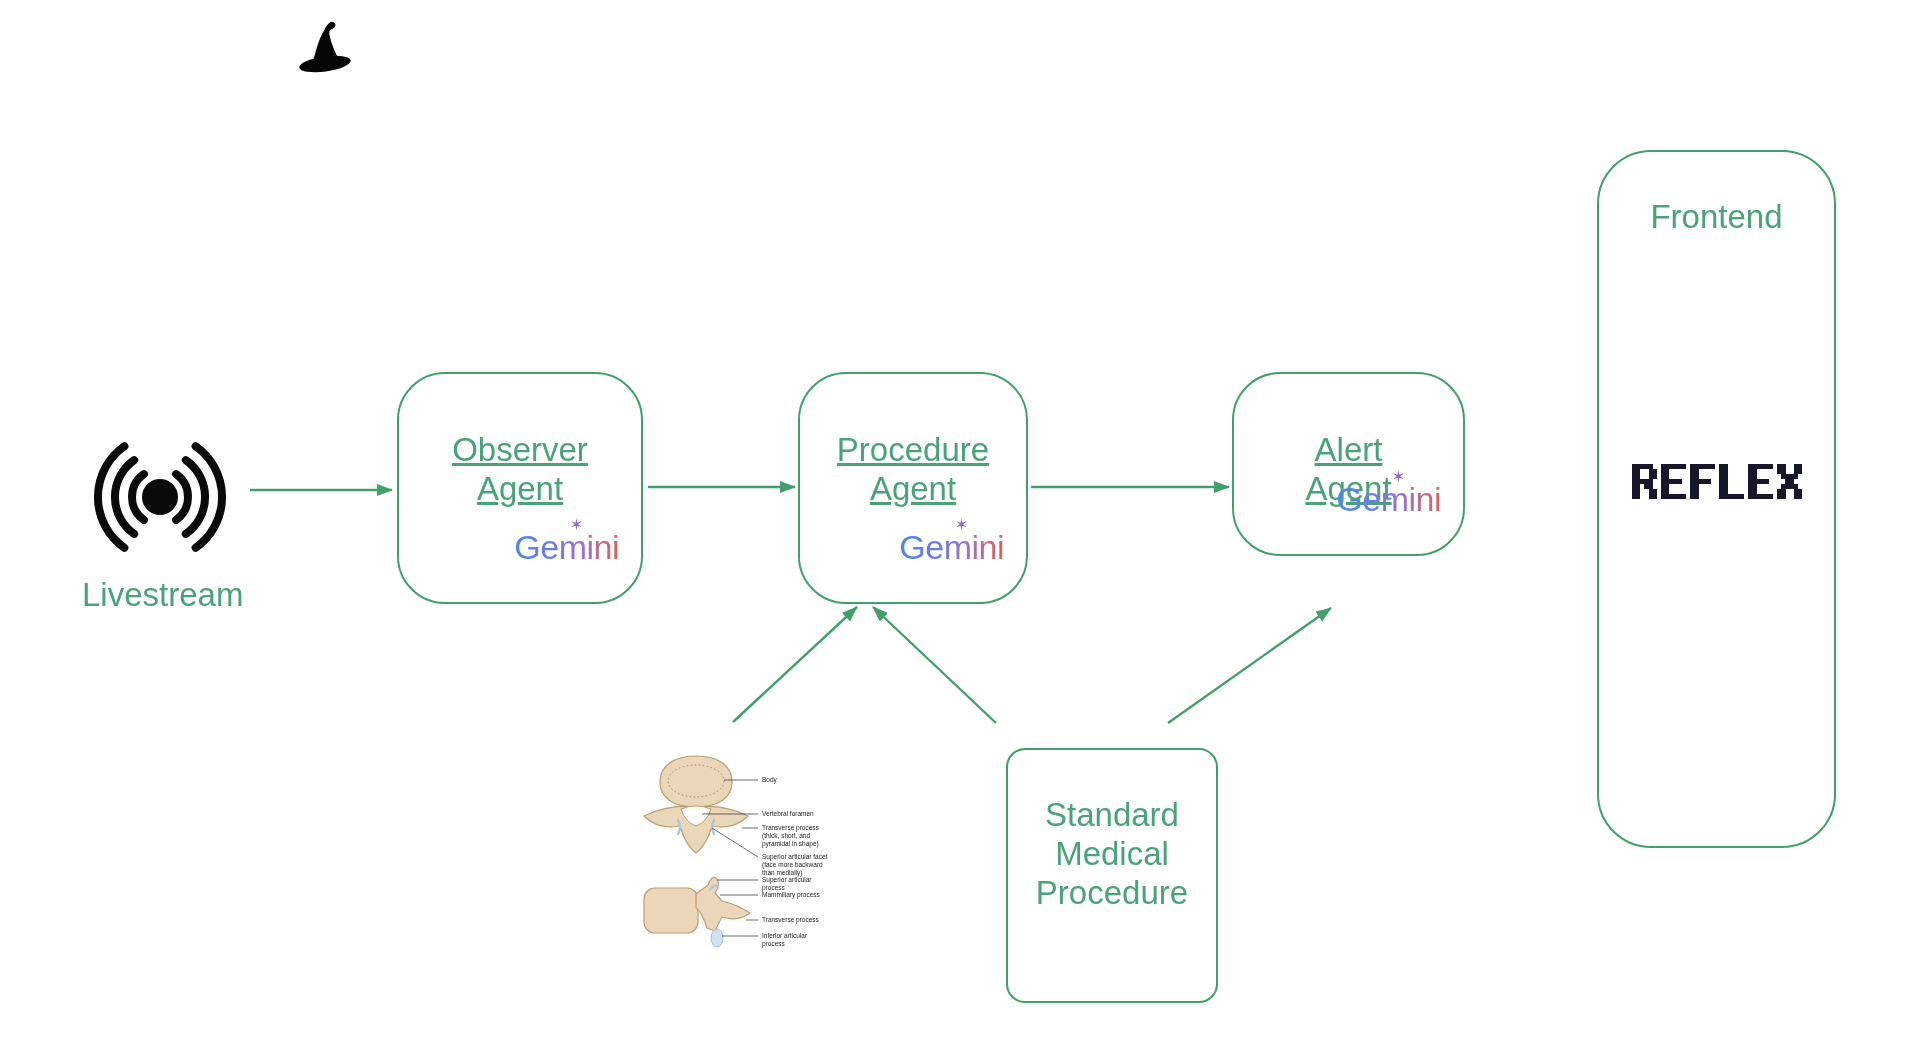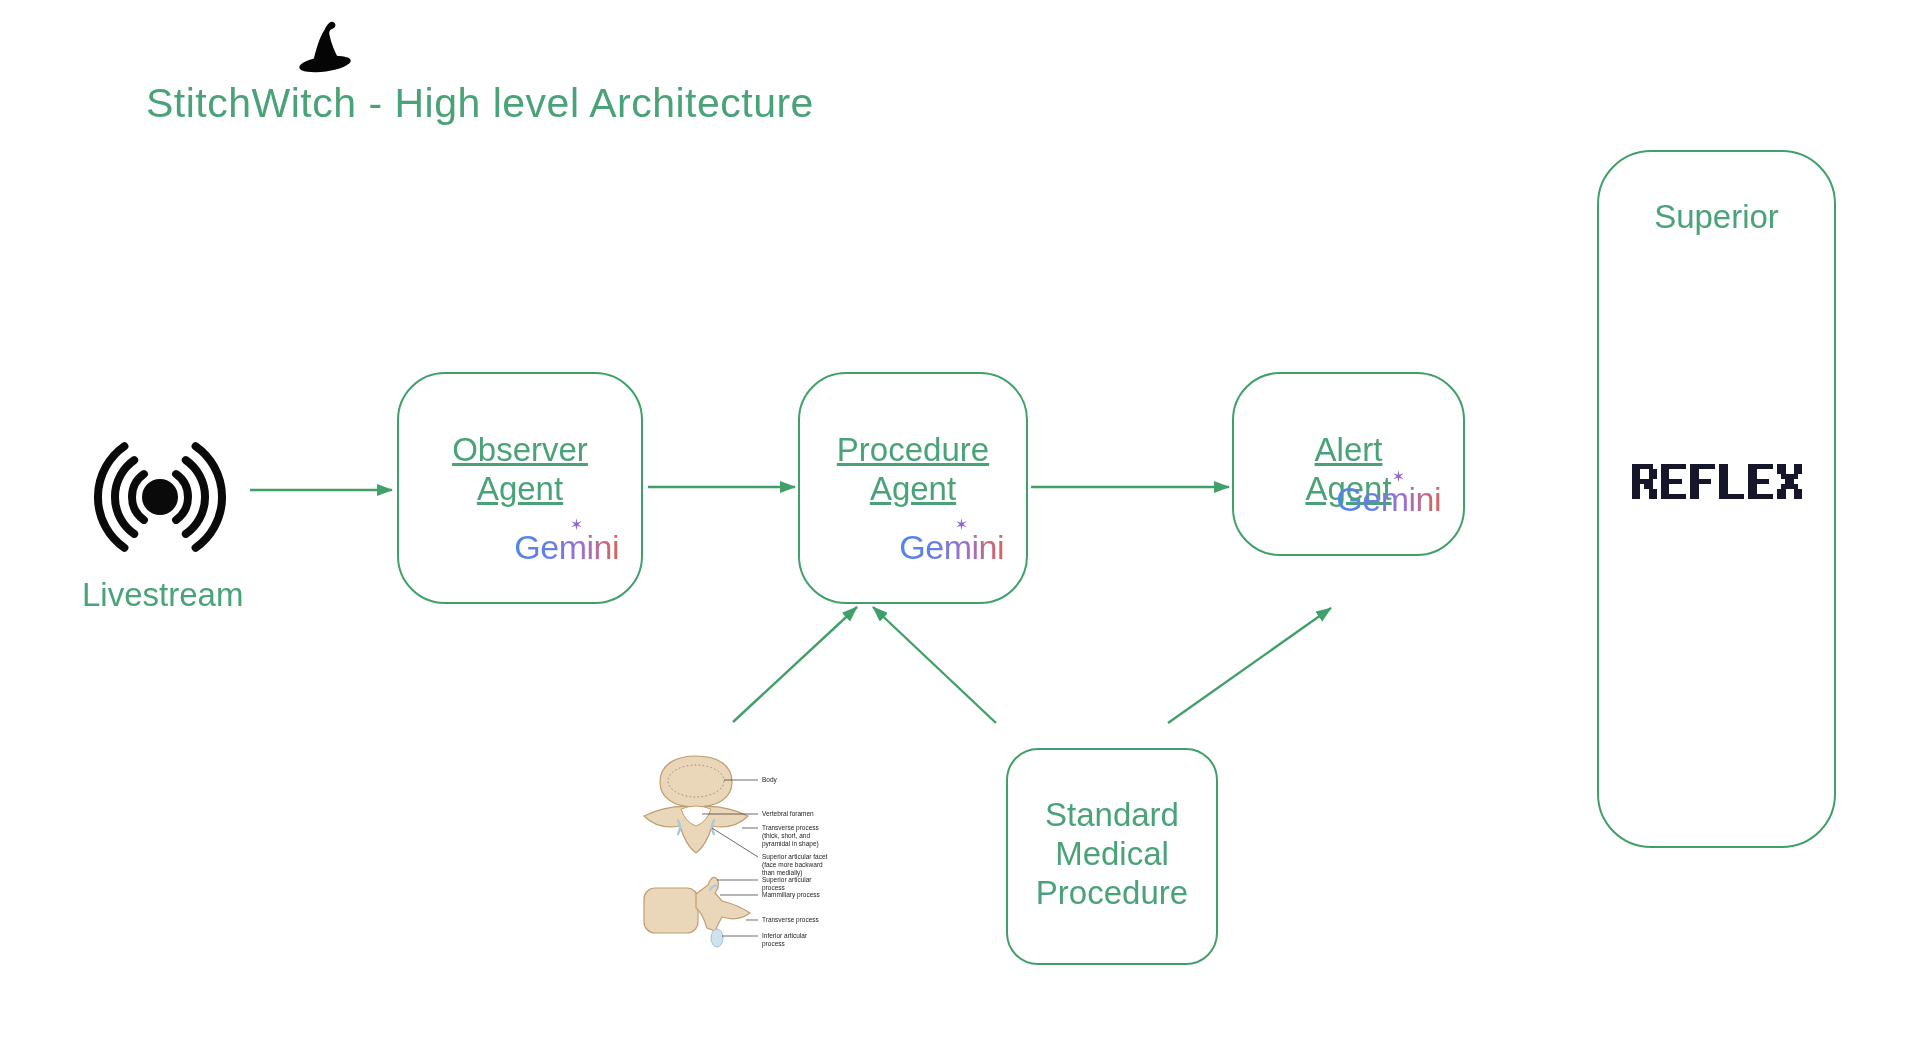--- a/index.html
+++ b/index.html
@@ -26,21 +26,21 @@
   .hat{position:absolute;left:296px;top:20px;width:60px;height:56px;}
 
   .ls-icon{position:absolute;left:84px;top:428px;width:152px;height:138px;}
   .ls-label{position:absolute;left:82px;top:576px;width:164px;text-align:left;
             font-size:33px;color:var(--green-text);}
 
   .node{position:absolute;background:#fff;border:2px solid var(--green-line);border-radius:48px;}
   .node-observer {left:397px;top:372px;width:246px;height:232px;}
   .node-procedure{left:798px;top:372px;width:230px;height:232px;}
   .node-alert    {left:1232px;top:372px;width:233px;height:184px;}
-  .node-smp      {left:1006px;top:748px;width:212px;height:217px;border-radius:32px;}
+  .node-smp      {left:1006px;top:748px;width:212px;height:255px;border-radius:19px;}
   .node-frontend {left:1597px;top:150px;width:239px;height:698px;border-radius:54px;}
 
   .agent-label{margin-top:56px;text-align:center;font-size:33px;line-height:39px;
                color:var(--green-text);white-space:pre-line;text-decoration:underline;}
   .smp-label{margin-top:45px;text-align:center;font-size:33px;line-height:39px;
              color:var(--green-text);white-space:pre-line;}
   .frontend-label{margin-top:46px;text-align:center;font-size:33px;color:var(--green-text);}
 
   .gemini-logo{position:absolute;right:22px;bottom:30px;height:44px;}
   .gemini-word{font-size:34px;letter-spacing:-0.5px;
@@ -76,21 +76,20 @@
     <line x1="996" y1="723" x2="873" y2="607" stroke="#41a06a" stroke-width="2.4" marker-end="url(#ah)"></line>
     <line x1="1168" y1="723" x2="1331" y2="608" stroke="#41a06a" stroke-width="2.4" marker-end="url(#ah)"></line>
   </svg>
 
   <svg class="hat" viewBox="0 0 60 56">
     <ellipse cx="29" cy="44" rx="26" ry="7.5" fill="#050505" transform="rotate(-8 29 44)"></ellipse>
     <path d="M 17 42 C 20 29 24 16 29 9 C 31 5 34 1 37 2 C 40.5 3.2 40 7.5 37 8.5
              C 34 9.5 32.6 11.5 33.6 15.5 C 35.5 24 39 33 43.5 40 L 30 44 Z" fill="#050505"></path>
   </svg>
 
-  <div class="page-title">StitchWitch - High level Architecture</div>
 
   <svg class="ls-icon" viewBox="0 0 152 138">
     <g stroke="#0a0a0a" stroke-width="8" stroke-linecap="round" fill="none">
       <path d="M 92.1 46.1 A 28 28 0 0 1 92.1 91.9"></path>
       <path d="M 101.8 32.1 A 45 45 0 0 1 101.8 105.9"></path>
       <path d="M 111.6 18.2 A 62 62 0 0 1 111.6 119.8"></path>
       <path d="M 59.9 46.1 A 28 28 0 0 0 59.9 91.9"></path>
       <path d="M 50.2 32.1 A 45 45 0 0 0 50.2 105.9"></path>
       <path d="M 40.4 18.2 A 62 62 0 0 0 40.4 119.8"></path>
     </g>
@@ -125,21 +124,21 @@
     </div>
   </div>
 
   <div class="node node-smp">
     <div class="smp-label">Standard
 Medical
 Procedure</div>
   </div>
 
   <div class="node node-frontend">
-    <div class="frontend-label">Superior</div>
+    <div class="frontend-label">Frontend</div>
     <svg class="reflex" id="reflex-svg" preserveAspectRatio="none" viewBox="0 0 41 7">
         <rect x="0" y="0" width="1.04" height="1.04"></rect>
         <rect x="1" y="0" width="1.04" height="1.04"></rect>
         <rect x="2" y="0" width="1.04" height="1.04"></rect>
         <rect x="3" y="0" width="1.04" height="1.04"></rect>
         <rect x="4" y="0" width="1.04" height="1.04"></rect>
         <rect x="0" y="1" width="1.04" height="1.04"></rect>
         <rect x="1" y="1" width="1.04" height="1.04"></rect>
         <rect x="4" y="1" width="1.04" height="1.04"></rect>
         <rect x="5" y="1" width="1.04" height="1.04"></rect>

